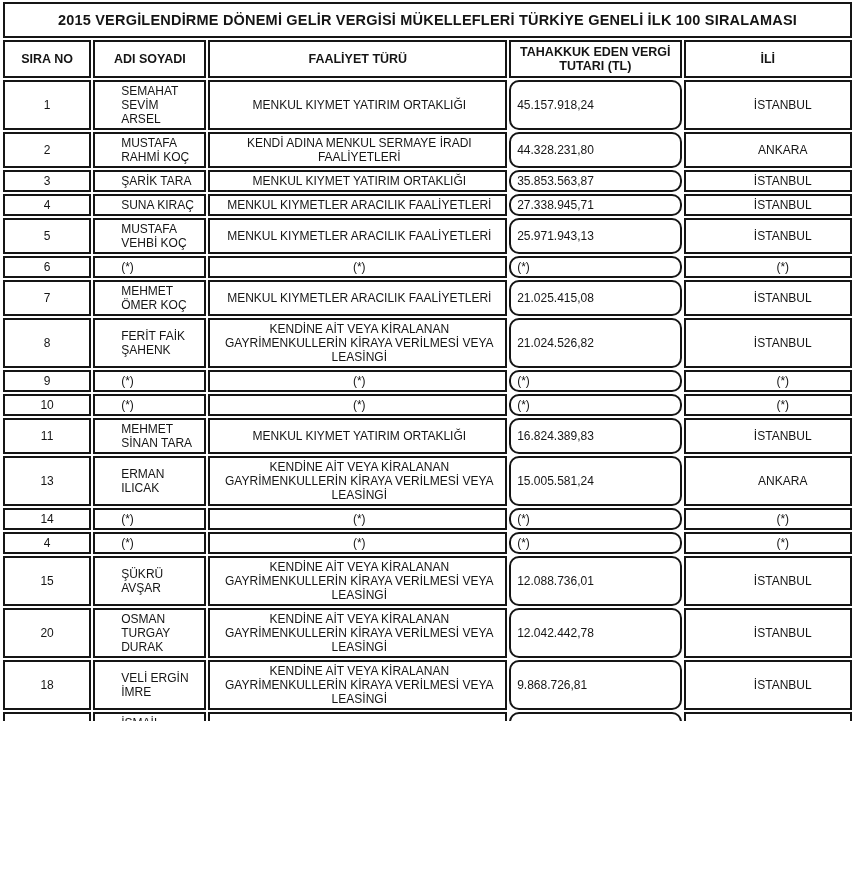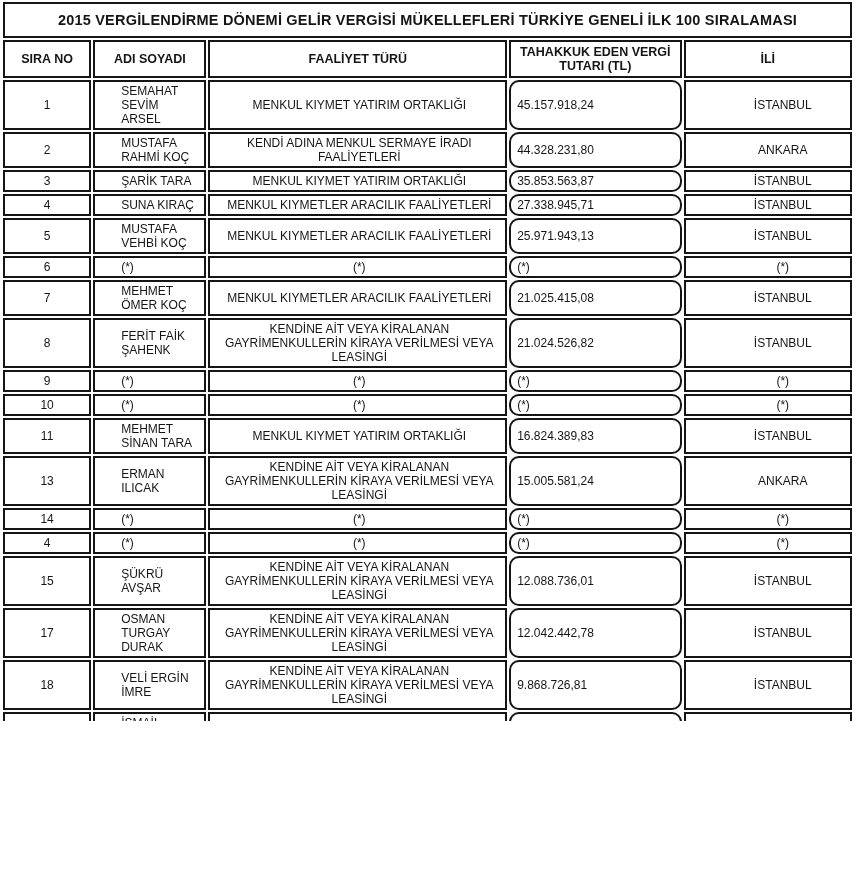--- a/index.html
+++ b/index.html
@@ -181,21 +181,21 @@
     <td class="cell-city">(*)</td>
   </tr>
         <tr>
     <td class="cell-no">15</td>
     <td class="cell-name">ŞÜKRÜ AVŞAR</td>
     <td class="cell-act">KENDİNE AİT VEYA KİRALANAN GAYRİMENKULLERİN KİRAYA VERİLMESİ VEYA LEASİNGİ</td>
     <td class="cell-tax">12.088.736,01</td>
     <td class="cell-city">İSTANBUL</td>
   </tr>
         <tr>
-    <td class="cell-no">17</td>
+    <td class="cell-no">20</td>
     <td class="cell-name">OSMAN TURGAY DURAK</td>
     <td class="cell-act">KENDİNE AİT VEYA KİRALANAN GAYRİMENKULLERİN KİRAYA VERİLMESİ VEYA LEASİNGİ</td>
     <td class="cell-tax">12.042.442,78</td>
     <td class="cell-city">İSTANBUL</td>
   </tr>
         <tr>
     <td class="cell-no">18</td>
     <td class="cell-name">VELİ ERGİN İMRE</td>
     <td class="cell-act">KENDİNE AİT VEYA KİRALANAN GAYRİMENKULLERİN KİRAYA VERİLMESİ VEYA LEASİNGİ</td>
     <td class="cell-tax">9.868.726,81</td>

